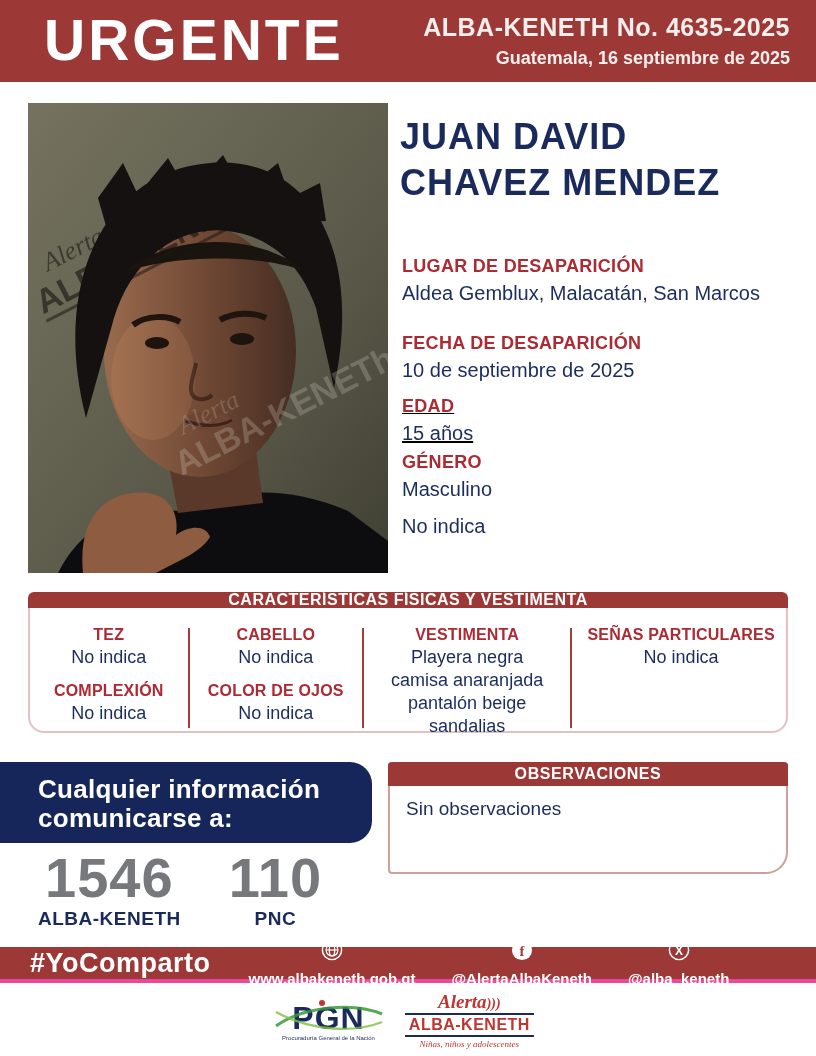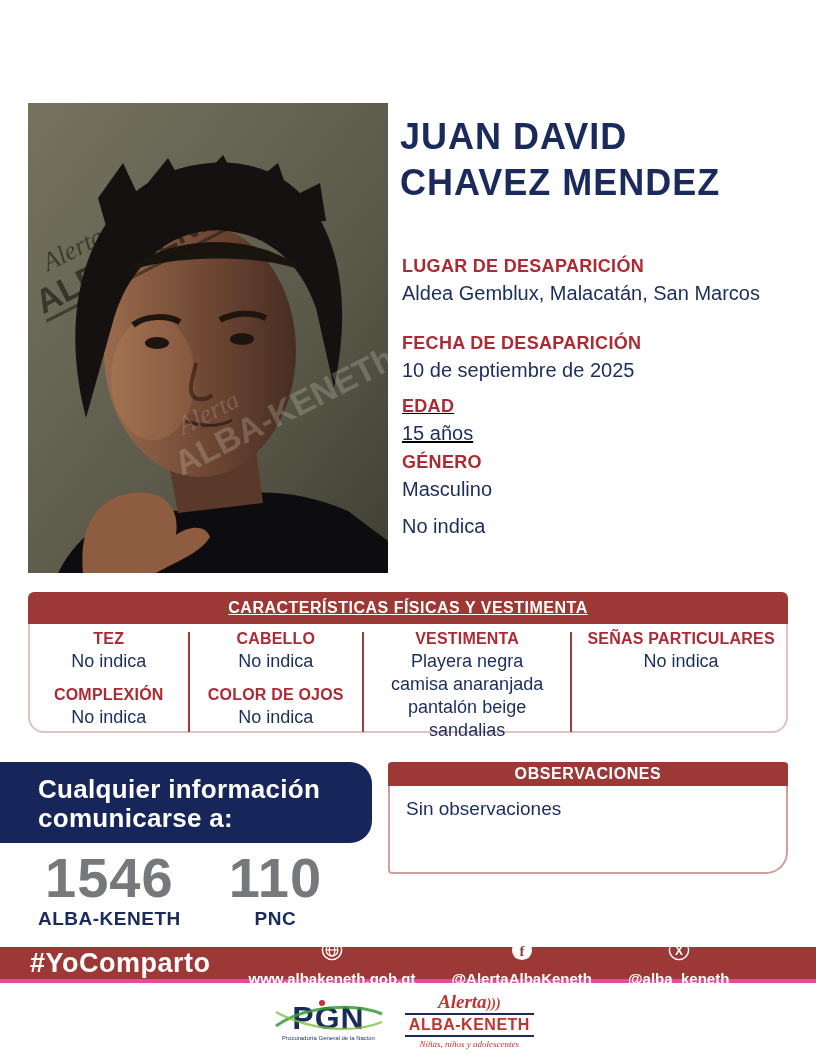--- a/index.html
+++ b/index.html
@@ -24,23 +24,23 @@
   .f-fecha   { top:333px; }
   .f-edad    { top:396px;text-decoration:underline; }
   .f-genero  { top:452px; }
   .f-estatura{ top:510px; }
   .field .lbl { color:#ad2a33; font-size:18px; font-weight:800; letter-spacing:0.3px; }
   .field .val { color:#1b2c5e; font-size:20px; margin-top:5px; }
 
   
   .char-box { position:absolute; left:28px; top:592px; width:760px; height:141px;
               border:2px solid #e0c3c1; border-radius:8px 8px 16px 16px; background:#fff; }
-  .char-head { height:32px; margin:-2px -2px 0 -2px; background:#9c3937; border-radius:6px 6px 0 0;
+  .char-head { height:16px; margin:-2px -2px 12px -2px; background:#9c3937; border-radius:6px 6px 0 0;
                color:#ffffff; font-size:16px; font-weight:800; letter-spacing:0.5px;
-               display:flex; align-items:center; justify-content:center;text-decoration:underline; }
+               display:flex; align-items:center; justify-content:center; }
   .char-body { display:flex; height:114px; padding-top:6px; }
   .char-col { text-align:center; padding:0 4px; }
   .cc1 { width:21%; } .cc2 { width:23%; } .cc3 { width:27.5%; } .cc4 { width:28.5%;padding-left:8px; }
   .char-div { width:2px; background:#a63b39; margin:2px 0 6px 0; }
   .char-item { margin-bottom:13px; }
   .char-lbl { color:#ad2a33; font-size:16px; font-weight:800; letter-spacing:0.2px; }
   .char-val { color:#1b2c5e; font-size:18px; margin-top:2px; white-space:pre-line; line-height:23px; }
 
   
   .contact-box { position:absolute; left:0; top:762px; width:372px; height:81px; background:#16265a;
@@ -86,20 +86,27 @@
   .al-waves { color:#c03530; font-weight:900; font-size:14px; }
   .al-name { color:#c03530; font-size:16px; font-weight:900; letter-spacing:0.5px;
              border-top:2px solid #1a2a5c; border-bottom:2px solid #1a2a5c; padding:1px 4px; }
   .al-tag { color:#c03530; font-size:9px; font-style:italic; font-family:"Liberation Serif", serif; margin-top:2px; }
 </style>
 </head>
 <body>
 
 <div class="page">
 
+  <div class="header">
+    <div class="urgente">URGENTE</div>
+    <div class="hdr-right">
+      <div class="hdr-case">ALBA-KENETH No. 4635-2025</div>
+      <div class="hdr-date">Guatemala, 16 septiembre de 2025</div>
+    </div>
+  </div>
 
   <div class="photo">
     <svg viewBox="0 0 360 470" preserveAspectRatio="none">
       <defs>
         <linearGradient id="bg" x1="0" y1="0" x2="1" y2="1">
           <stop offset="0" stop-color="#75735f"></stop>
           <stop offset="0.6" stop-color="#5b5a4a"></stop>
           <stop offset="1" stop-color="#3f3f33"></stop>
         </linearGradient>
         <linearGradient id="fg" x1="0" y1="0" x2="1" y2="0">

